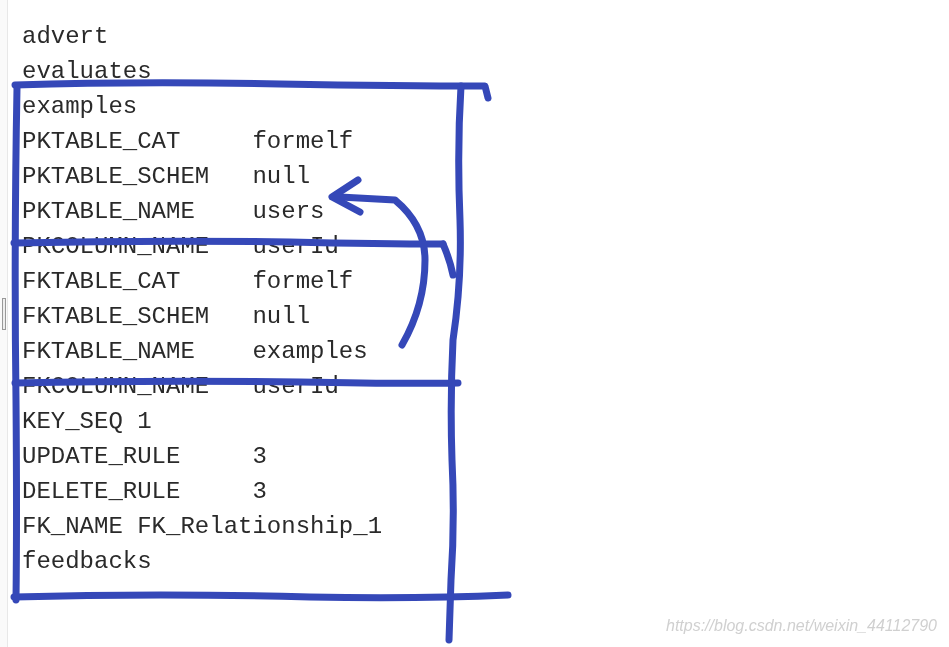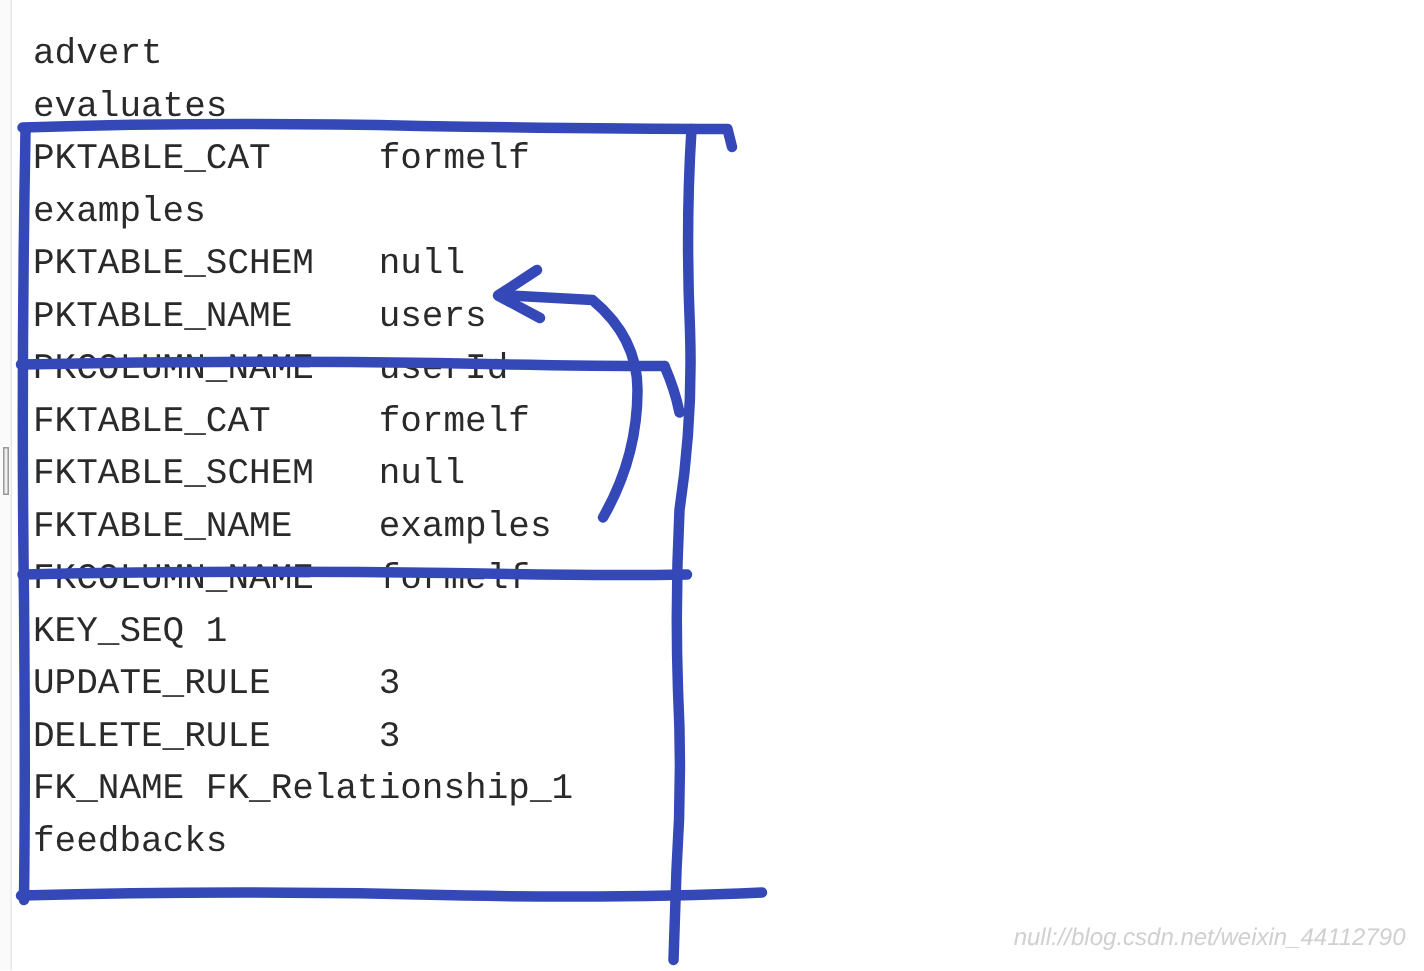--- a/index.html
+++ b/index.html
@@ -64,29 +64,29 @@
 </head>
 <body>
 
 <div class="left-margin">
   <div class="margin-box"></div>
 </div>
 
 <div class="content">
   <div class="row">advert</div>
   <div class="row">evaluates</div>
+  <div class="row">examples</div>
   <div class="row">PKTABLE_CAT     formelf</div>
-  <div class="row">examples</div>
   <div class="row">PKTABLE_SCHEM   null</div>
   <div class="row">PKTABLE_NAME    users</div>
   <div class="row">PKCOLUMN_NAME   userId</div>
   <div class="row">FKTABLE_CAT     formelf</div>
   <div class="row">FKTABLE_SCHEM   null</div>
   <div class="row">FKTABLE_NAME    examples</div>
-  <div class="row">FKCOLUMN_NAME   formelf</div>
+  <div class="row">FKCOLUMN_NAME   userId</div>
   <div class="row">KEY_SEQ 1</div>
   <div class="row">UPDATE_RULE     3</div>
   <div class="row">DELETE_RULE     3</div>
   <div class="row">FK_NAME FK_Relationship_1</div>
   <div class="row">feedbacks</div>
 </div>
 
 <svg class="annotation-layer" viewBox="0 0 949 647">
   <g stroke="#3548b8" stroke-width="7" fill="none" stroke-linecap="round" stroke-linejoin="round">
 
@@ -103,13 +103,13 @@
     <path d="M 461 86 Q 457 150 460 220 Q 462 280 453 340 Q 450 400 452 460 Q 455 520 451 580 Q 450 610 449 640"></path>
 
     <path d="M 443 244 Q 450 260 453 275"></path>
 
     <path d="M 402 345 Q 425 305 425 260 Q 425 225 395 200 L 340 197"></path>
 
     <path d="M 358 180 L 332 197 L 360 212"></path>
   </g>
 </svg>
 
-<div class="watermark">null://blog.csdn.net/weixin_44112790</div>
+<div class="watermark">https://blog.csdn.net/weixin_44112790</div>
 
 </body></html>

